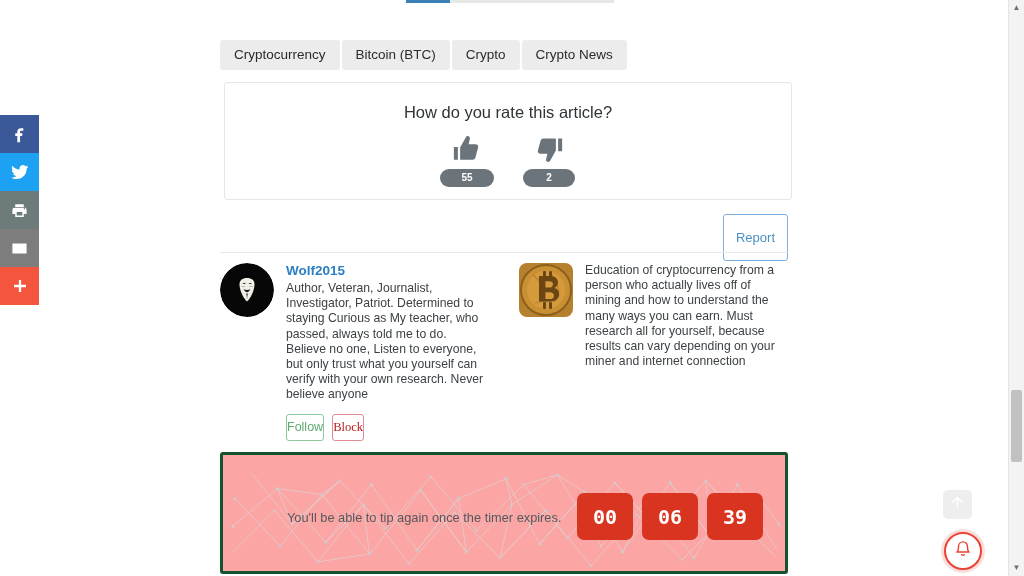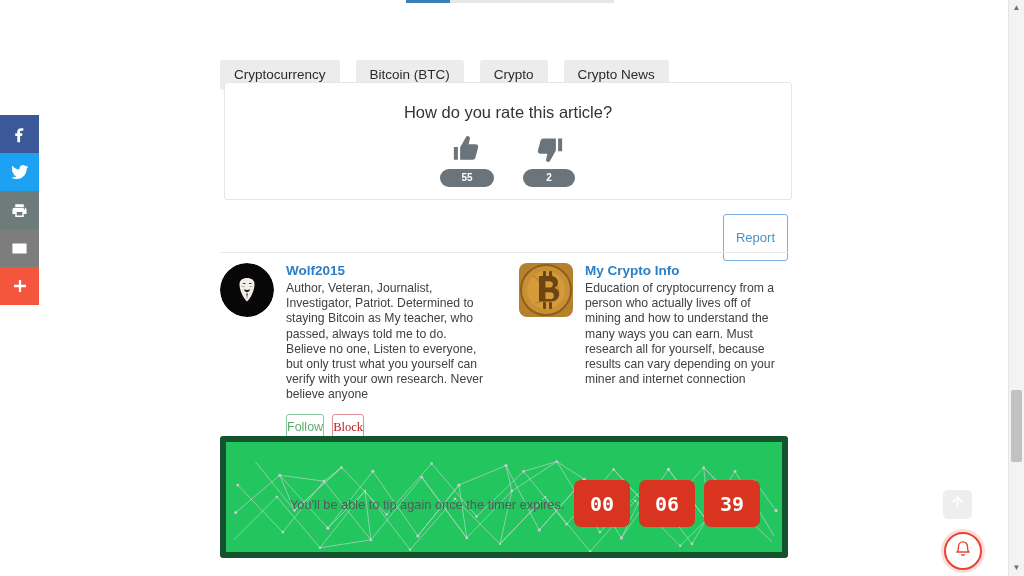--- a/index.html
+++ b/index.html
@@ -69,22 +69,21 @@
     top: 0;
     width: 570px;
   }
 
   
   #tag-list {
     position: absolute;
     top: 40px;
     left: 0;
     display: flex;
-    gap: 16px;
-    margin-top: 20px;
+    gap: 2px;
   }
   .tag-chip {
     background: #ececec;
     border: none;
     border-radius: 3px;
     color: #2b2b2b;
     font-size: 13.5px;
     font-family: "Liberation Sans", sans-serif;
     padding: 8px 14px;
     line-height: 1;
@@ -218,27 +217,27 @@
     font-family: "Liberation Sans", sans-serif;
     padding: 5px 0;
     cursor: pointer;
   }
   .pill-follow { border: 1px solid #8cc99a; color: #5faa70; }
   .pill-block  { border: 1px solid #e08d97; color: #b91c1c; font-family: Liberation Serif, serif; }
 
   
   #tip-panel {
     position: absolute;
-    top: 436px;
+    top: 452px;
     left: 0;
     width: 568px;
     height: 122px;
-    border: 6px solid #14532d;
+    border: 3px solid #14532d;
     border-radius: 3px;
-    background: #22c55e;
+    background: #fca5a5;
     overflow: hidden;
     box-sizing: border-box;
   }
   #tip-bg { position: absolute; inset: 0; }
   #tip-message {
     position: absolute;
     left: 64px;
     top: 55px;
     font-size: 12.8px;
     color: #54595d;
@@ -424,21 +423,21 @@
               <path d="M8.5 0C4 0 1 2.2 1 6.2c0 5.6 3.4 13.6 7.5 17.2 4.1-3.6 7.5-11.6 7.5-17.2C16 2.2 13 0 8.5 0z" fill="#f1efe6"></path>
               <path d="M4 5.4c1.1-.7 2.4-.7 3.4 0-1 .9-2.4.9-3.4 0zm6.1 0c1-.7 2.3-.7 3.4 0-1.1.9-2.4.9-3.4 0z" fill="#1b1b1b"></path>
               <path d="M5.1 11.2c2.2 1 4.5 1 6.8 0-1 2-2.3 3-3.4 3s-2.4-1-3.4-3z" fill="#1b1b1b"></path>
               <path d="M7.7 15.2c.6 2.3.7 4.3.8 6.5.2-2.2.3-4.2.8-6.5-.5.3-1.1.3-1.6 0z" fill="#1b1b1b"></path>
               <path d="M2.6 7.9c1.4.5 2.8.7 4.2.5-1.3.6-2.8.6-4.2-.5zm12 0c-1.4 1.1-2.9 1.1-4.2.5 1.4.2 2.8 0 4.2-.5z" fill="#1b1b1b"></path>
             </g>
           </svg>
         </div>
         <div class="profile-body">
           <a class="profile-name" href="#">Wolf2015</a>
-          <p class="profile-bio">Author, Veteran, Journalist, Investigator, Patriot. Determined to staying Bitcoin as My teacher, who passed, always told me to do. Believe no one, Listen to everyone, but only trust what you yourself can verify with your own research. Never believe anyone</p>
+          <p class="profile-bio">Author, Veteran, Journalist, Investigator, Patriot. Determined to staying Curious as My teacher, who passed, always told me to do. Believe no one, Listen to everyone, but only trust what you yourself can verify with your own research. Never believe anyone</p>
           <div class="profile-actions">
             <button class="pill-btn pill-follow">Follow</button>
             <button class="pill-btn pill-block">Block</button>
           </div>
         </div>
       </div>
 
       <div class="profile">
         <div class="avatar soft">
           <svg width="54" height="54" viewBox="0 0 54 54">
@@ -450,21 +449,20 @@
             <g fill="#6b4612">
               <rect x="24" y="8" width="3" height="7" rx="1"></rect>
               <rect x="30" y="8" width="3" height="7" rx="1"></rect>
               <rect x="24" y="39" width="3" height="7" rx="1"></rect>
               <rect x="30" y="39" width="3" height="7" rx="1"></rect>
               <path d="M20 13h11c5 0 8 2.6 8 6.6 0 2.6-1.4 4.4-3.6 5.3 3 .8 4.8 2.9 4.8 6.1 0 4.6-3.4 7.4-9 7.4H20V13zm6.4 5.3v6.2h4c2.2 0 3.5-1.1 3.5-3.1s-1.3-3.1-3.5-3.1h-4zm0 11v6.8h4.7c2.4 0 3.8-1.3 3.8-3.4s-1.4-3.4-3.8-3.4h-4.7z"></path>
             </g>
           </svg>
         </div>
         <div class="profile-body">
-          <a class="profile-name" href="#">My Crypto Info</a>
           <p class="profile-bio">Education of cryptocurrency from a person who actually lives off of mining and how to understand the many ways you can earn. Must research all for yourself, because results can vary depending on your miner and internet connection</p>
         </div>
       </div>
 
     </div>
 
     <div id="tip-panel">
       <svg id="tip-bg" viewBox="0 0 568 122" preserveAspectRatio="none">
         <g stroke="#d9d9d9" stroke-width="0.7" fill="none" opacity="0.85">
           <path d="M10 72 L55 34 L104 88 L150 30 L196 96 L238 44 L286 24 L320 90 L366 38 L404 98 L452 28 L494 84 L540 40 L562 70"></path>

